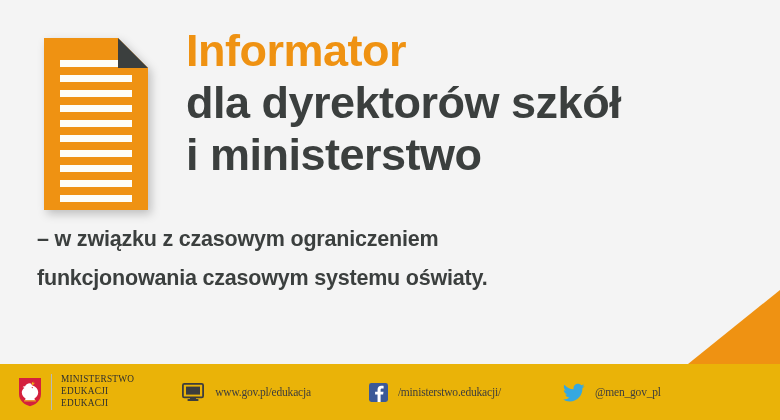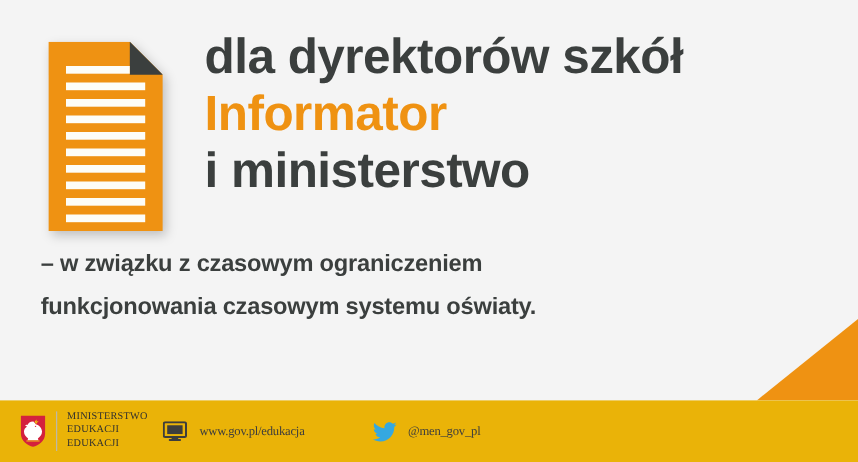--- a/index.html
+++ b/index.html
@@ -141,21 +141,21 @@
   
   .footer-link {
     font-family: "Liberation Serif", serif;
     font-size: 11.5px;
     color: #3d3d3d;
     white-space: nowrap;
     letter-spacing: -0.2px;
   }
   .footer-icon { display:block; flex: 0 0 auto; }
 
-  #web-item { margin-left: 14px; }
+  #web-item { margin-left: 48px; }
   #web-item .footer-link { margin-left: 11px; }
 
   #fb-item { margin-left: 58px; }
   #fb-item .footer-link { margin-left: 10px; }
 
   #tw-item { margin-left: 62px; }
   #tw-item .footer-link { margin-left: 10px; }
 </style>
 </head>
 <body>
@@ -181,22 +181,22 @@
           <rect x="16" y="97" width="72" height="7"></rect>
           <rect x="16" y="112" width="72" height="7"></rect>
           <rect x="16" y="127" width="72" height="7"></rect>
           <rect x="16" y="142" width="72" height="7"></rect>
           <rect x="16" y="157" width="72" height="7"></rect>
         </g>
       </svg>
     </div>
 
     <div id="headline">
+      <span class="hl-line hl-accent">Informator</span>
       <span class="hl-line hl-dark">dla dyrektorów szkół</span>
-      <span class="hl-line hl-accent">Informator</span>
       <span class="hl-line hl-dark">i ministerstwo</span>
     </div>
 
   </div>
 
   <div id="subtitle">
     <span class="sub-line">– w związku z czasowym ograniczeniem</span>
     <span class="sub-line">funkcjonowania czasowym systemu oświaty.</span>
   </div>
 
@@ -224,20 +224,30 @@
     <div class="footer-item" id="web-item">
       <svg class="footer-icon" width="22" height="18" viewBox="0 0 22 18" xmlns="http://www.w3.org/2000/svg">
         <rect x="0.9" y="0.9" width="20.2" height="13.4" rx="1.4" ry="1.4" fill="none" stroke="#3d3d3d" stroke-width="1.8"></rect>
         <rect x="4" y="3.6" width="14" height="8" fill="#3d3d3d"></rect>
         <rect x="8" y="14.3" width="6" height="2.1" fill="#3d3d3d"></rect>
         <rect x="5.4" y="16" width="11.2" height="1.9" rx="0.9" fill="#3d3d3d"></rect>
       </svg>
       <span class="footer-link">www.gov.pl/edukacja</span>
     </div>
 
+    <div class="footer-item" id="fb-item">
+      <svg class="footer-icon" width="19" height="19" viewBox="0 0 19 19" xmlns="http://www.w3.org/2000/svg">
+        <rect x="0" y="0" width="19" height="19" rx="2.4" fill="#3b5998"></rect>
+        <path d="M11.6 19 V11.6 H14.1 L14.5 8.7 H11.6 V6.9
+                 C11.6 6.05 11.85 5.5 13.05 5.5 H14.6 V2.9
+                 C14.33 2.87 13.4 2.78 12.33 2.78
+                 C10.08 2.78 8.55 4.15 8.55 6.65 V8.7 H6.1 V11.6 H8.55 V19 Z" fill="#ffffff"></path>
+      </svg>
+      <span class="footer-link">/ministerstwo.edukacji/</span>
+    </div>
 
     <div class="footer-item" id="tw-item">
       <svg class="footer-icon" width="22" height="19" viewBox="0 0 22 19" xmlns="http://www.w3.org/2000/svg">
         <path d="M21.6 2.9 C20.8 3.25 19.95 3.48 19.05 3.59
                  C19.97 3.04 20.67 2.17 21.0 1.14
                  C20.14 1.65 19.19 2.02 18.18 2.22
                  C17.37 1.36 16.21 0.82 14.93 0.82
                  C12.47 0.82 10.48 2.81 10.48 5.26
                  C10.48 5.61 10.52 5.95 10.59 6.27
                  C6.89 6.09 3.61 4.31 1.42 1.63

